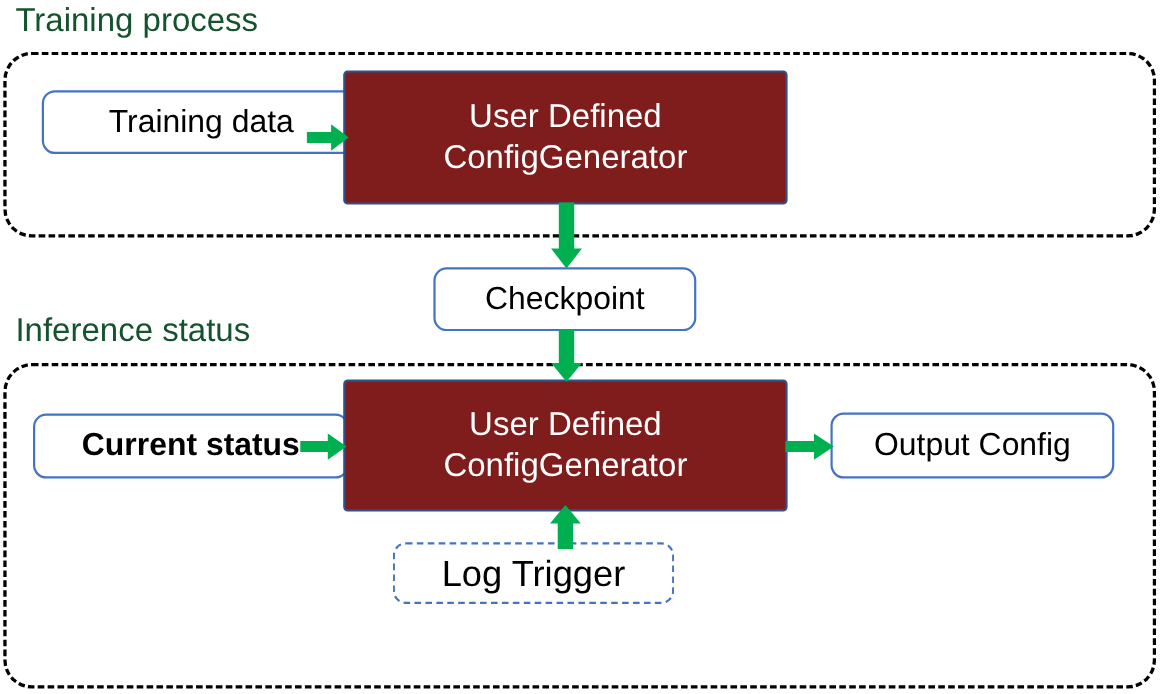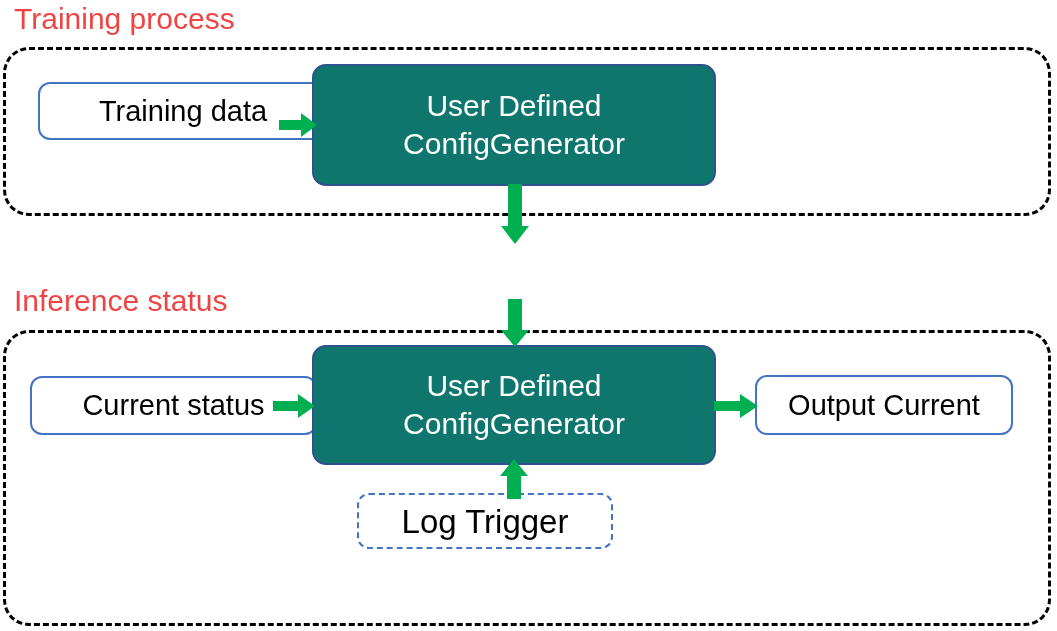--- a/index.html
+++ b/index.html
@@ -17,21 +17,21 @@
     height: 631px;
     background: #ffffff;
     overflow: hidden;
   }
 
   
   .section-title {
     position: absolute;
     font-size: 30px;
     line-height: 34px;
-    color: #ef4444;
+    color: #14532d;
     white-space: nowrap;
     letter-spacing: 0px;
   }
   #training-title { left: 14px; top: 2px; }
   #inference-title { left: 14px; top: 284px; }
 
   
   .process-container {
     position: absolute;
     border: 3px dashed #000000;
@@ -63,41 +63,41 @@
   }
   .node-plain {
     background: #ffffff;
     border: 2px solid #4472C4;
     border-radius: 12px;
     color: #000000;
     font-size: 29px;
     line-height: 33px;
   }
   .node-primary {
-    background: #0f766e;
+    background: #7f1d1d;
     border: 2px solid #2F528F;
-    border-radius: 14px;
+    border-radius: 4px;
     color: #ffffff;
     font-size: 30px;
     line-height: 38px;
   }
   .node-trigger {
     background: #ffffff;
     border: 2px dashed #4472C4;
     border-radius: 12px;
     color: #000000;
     font-size: 33px;
     line-height: 33px;
   }
 
   
   #training-data    { left: 38px;  top: 82px;  width: 290px; height: 58px; }
   #config-gen-train { left: 312px; top: 64px;  width: 404px; height: 122px; z-index: 3; }
   #checkpoint       { left: 394px; top: 243px; width: 239px; height: 58px; z-index: 3; }
-  #current-status   { left: 30px;  top: 376px; width: 287px; height: 59px; }
+  #current-status   { left: 30px;  top: 376px; width: 287px; height: 59px; font-weight: bold; }
   #config-gen-infer { left: 312px; top: 345px; width: 404px; height: 120px; z-index: 3; }
   #output-config    { left: 755px; top: 375px; width: 258px; height: 60px; }
   #log-trigger      { left: 357px; top: 493px; width: 256px; height: 56px; z-index: 1; }
   #clock-trigger    { left: 430px; top: 548px; width: 264px; height: 58px; z-index: 2; }
 
   
   .arrow {
     position: absolute;
     z-index: 4;
   }
@@ -133,41 +133,42 @@
       <path d="M0,11 L22,11 L22,4 L38,16 L22,28 L22,21 L0,21 Z" fill="#00B050"></path>
     </svg>
   </div>
 
   <div class="arrow" id="arrow-gen-to-checkpoint">
     <svg width="32" height="62" viewBox="0 0 32 62">
       <path d="M9,0 L23,0 L23,42 L30,42 L16,60 L2,42 L9,42 Z" fill="#00B050"></path>
     </svg>
   </div>
 
+  <div class="node node-plain" id="checkpoint">Checkpoint</div>
 
   <div class="arrow" id="arrow-checkpoint-to-gen">
     <svg width="32" height="50" viewBox="0 0 32 50">
       <path d="M9,0 L23,0 L23,31 L30,31 L16,48 L2,31 L9,31 Z" fill="#00B050"></path>
     </svg>
   </div>
 
   <div class="section-title" id="inference-title">Inference status</div>
 
   <div class="process-container" id="inference-container"></div>
 
   <div class="node node-plain" id="current-status">Current status</div>
 
   <div class="node node-primary" id="config-gen-infer">
     <div>
       <div>User Defined</div>
       <div>ConfigGenerator</div>
     </div>
   </div>
 
-  <div class="node node-plain" id="output-config">Output Current</div>
+  <div class="node node-plain" id="output-config">Output Config</div>
 
   <div class="arrow" id="arrow-status-to-gen">
     <svg width="44" height="32" viewBox="0 0 44 32">
       <path d="M0,11 L25,11 L25,4 L42,16 L25,28 L25,21 L0,21 Z" fill="#00B050"></path>
     </svg>
   </div>
 
   <div class="arrow" id="arrow-gen-to-output">
     <svg width="46" height="32" viewBox="0 0 46 32">
       <path d="M0,11 L26,11 L26,4 L44,16 L26,28 L26,21 L0,21 Z" fill="#00B050"></path>

